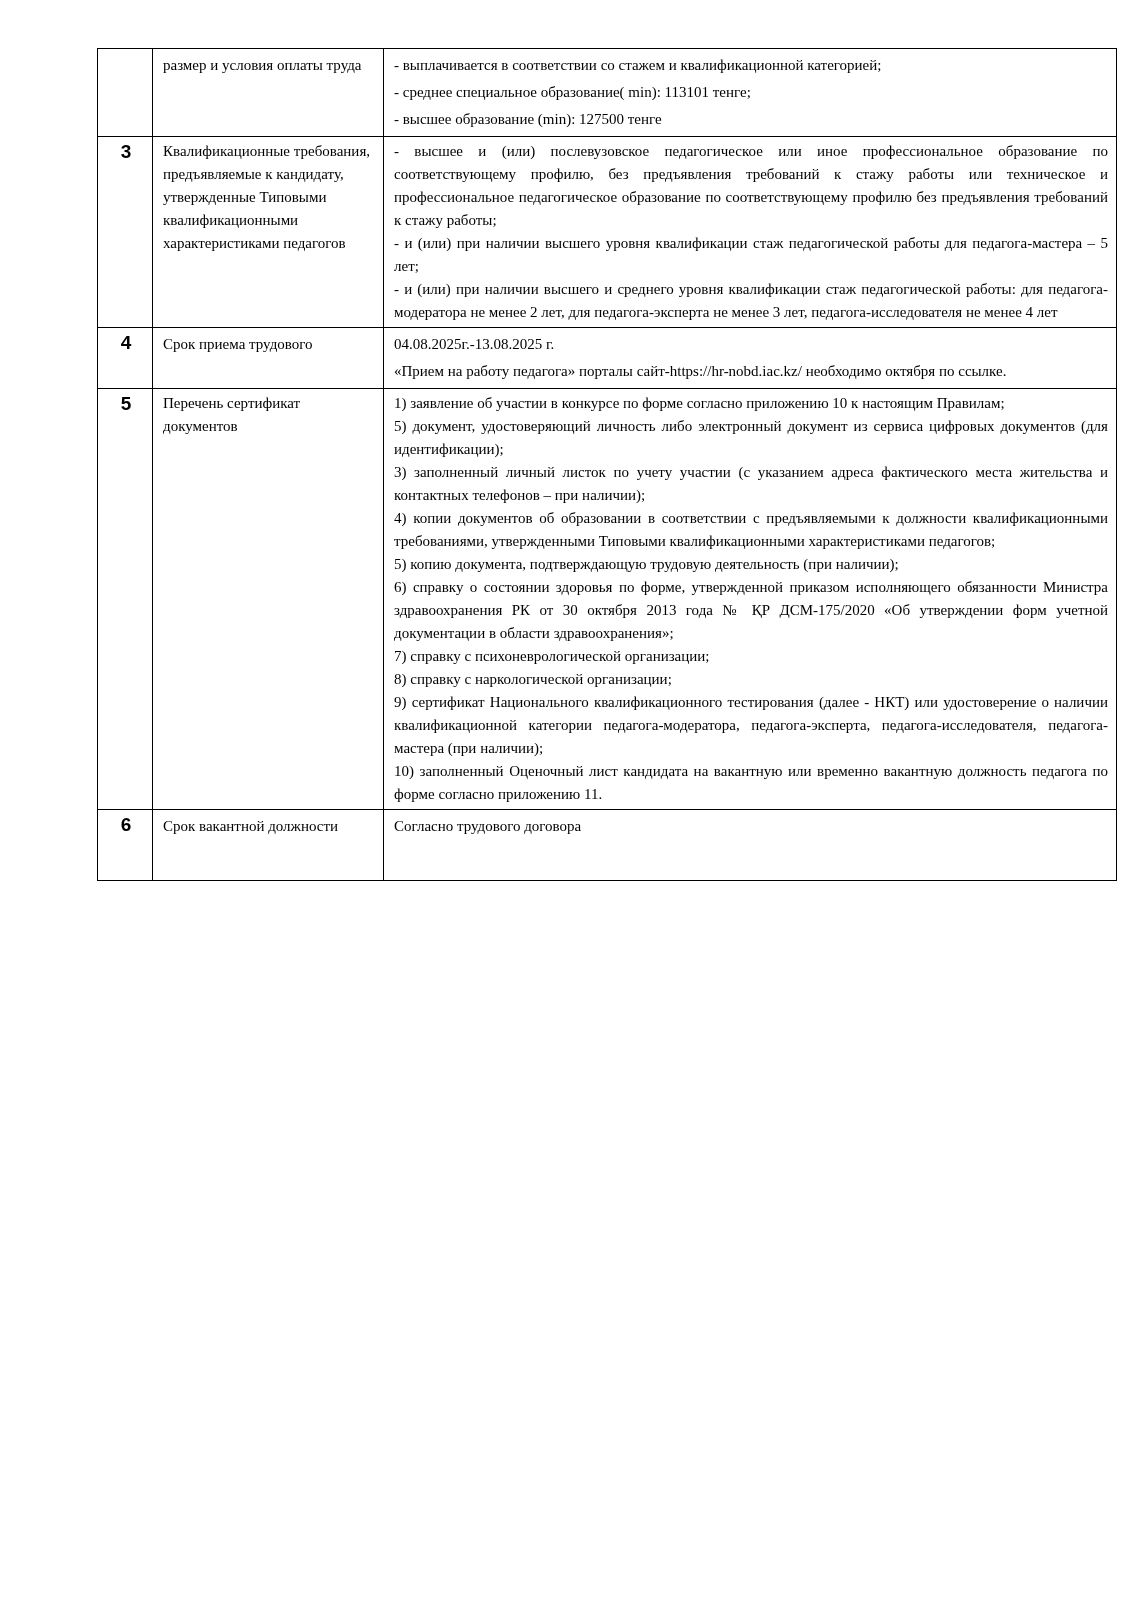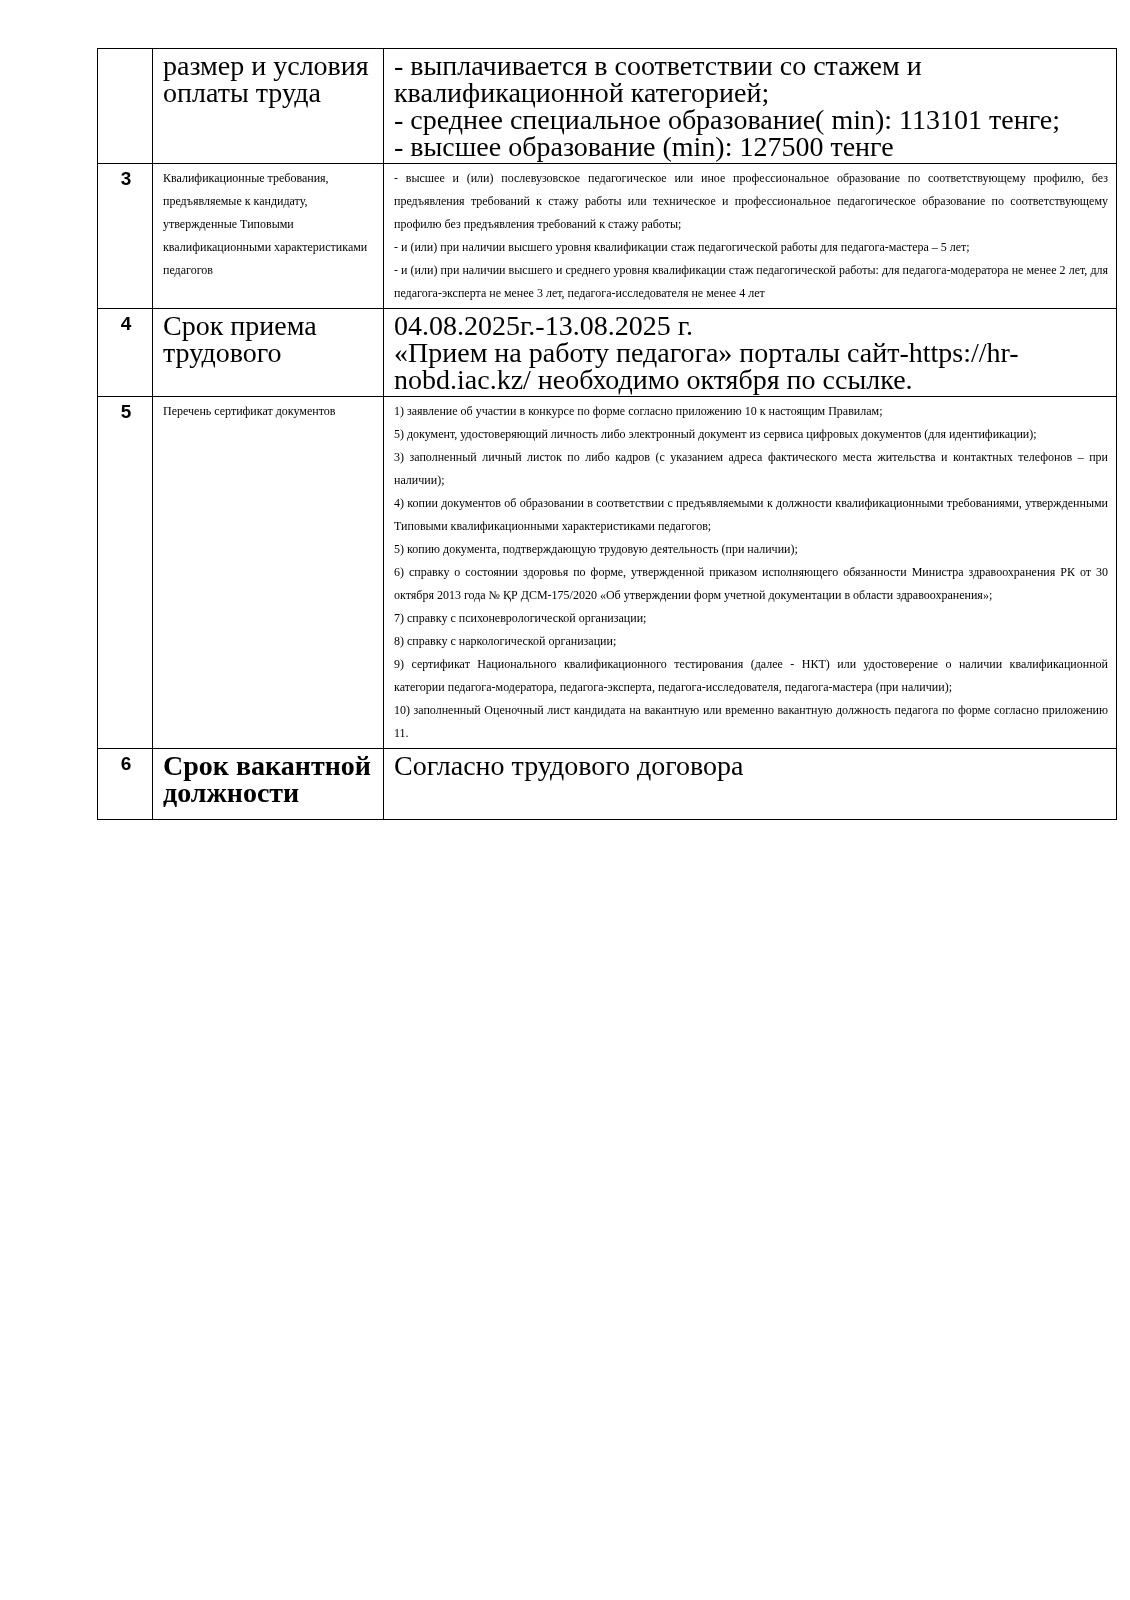--- a/index.html
+++ b/index.html
@@ -30,24 +30,24 @@
     width: 36px;
     padding: 4px 2px 2px 2px;
     text-align: center;
     font-family: "Liberation Sans", sans-serif;
     font-weight: bold;
     font-size: 19px;
     line-height: 23px;
   }
   td.cell-label { width: 212px; }
   td.cell-content { width: 714px; }
-  tr.size-sm td.cell-label, tr.size-sm td.cell-content { font-size: 12px; line-height: 23px; margin-left: 32px; }
-  tr.size-lg td.cell-label, tr.size-lg td.cell-content { font-size: 28px; line-height: 27px; }
+  tr.size-sm td.cell-label, tr.size-sm td.cell-content { font-size: 15px; line-height: 23px; margin-left: 32px; }
+  tr.size-lg td.cell-label, tr.size-lg td.cell-content { font-size: 15px; line-height: 27px; }
   td.cell-content.justify { text-align: justify; text-align-last: left; }
-  td.cell-label.bold { font-weight: bold; line-height: 30px; font-size: 21px; margin-top: 48px; }
+  td.cell-label.bold { font-weight: normal; line-height: 30px; font-size: 21px; margin-top: 48px; }
   .doc-table tr:last-child td { height: 64px; }
   p.doc-par { margin: 0; padding: 0; }
   p.doc-par b { font-weight: normal; }
 </style>
 </head>
 <body>
 
 <div class="page">
   <table class="doc-table">
     <tbody id="table-body">
@@ -76,21 +76,21 @@
             <p class="doc-par"><span>04.08.2025г.-13.08.2025 г.</span></p>
             <p class="doc-par"><span>«Прием на работу педагога» порталы сайт-https://hr-nobd.iac.kz/ необходимо октября по ссылке.</span></p>
           </td>
         </tr>
         <tr class="size-sm">
           <td class="cell-num">5</td>
           <td class="cell-label">Перечень сертификат документов</td>
           <td class="cell-content justify">
             <p class="doc-par"><span>1) </span><b>заявление</b><span> об участии в конкурсе по форме согласно приложению 10 к настоящим Правилам;</span></p>
             <p class="doc-par"><span>5) документ, </span><b>удостоверяющий личность</b><span> либо электронный документ из сервиса цифровых документов (для идентификации);</span></p>
-            <p class="doc-par"><span>3) заполненный </span><b>личный листок по либо кадров</b><span> (с указанием адреса фактического места жительства и контактных телефонов – при наличии);</span></p>
+            <p class="doc-par"><span>3) заполненный </span><b>личный листок по учету участии</b><span> (с указанием адреса фактического места жительства и контактных телефонов – при наличии);</span></p>
             <p class="doc-par"><span>4) </span><b>копии документов об образовании</b><span> в соответствии с предъявляемыми к должности квалификационными требованиями, утвержденными Типовыми квалификационными характеристиками педагогов;</span></p>
             <p class="doc-par"><span>5)  копию документа, подтверждающую </span><b>трудовую деятельность</b><span> (при наличии);</span></p>
             <p class="doc-par"><span>6) </span><b>справку о состоянии здоровья</b><span> по форме, утвержденной приказом исполняющего обязанности Министра здравоохранения РК от 30 октября 2013 года № ҚР ДСМ-175/2020 «Об утверждении форм учетной документации в области здравоохранения»;</span></p>
             <p class="doc-par"><b>7) справку с психоневрологической организации</b><span>;</span></p>
             <p class="doc-par"><b>8) справку с наркологической организации</b><span>;</span></p>
             <p class="doc-par"><span>9) </span><b>сертификат Национального квалификационного тестирования</b><span> (далее - НКТ) или </span><b>удостоверение о наличии квалификационной категории</b><span> педагога-модератора, педагога-эксперта, педагога-исследователя, педагога-мастера (при наличии);</span></p>
             <p class="doc-par"><span>10) заполненный </span><b>Оценочный лист</b><span> кандидата на вакантную или временно вакантную должность педагога по форме согласно приложению 11.</span></p>
           </td>
         </tr>
         <tr class="size-lg">

